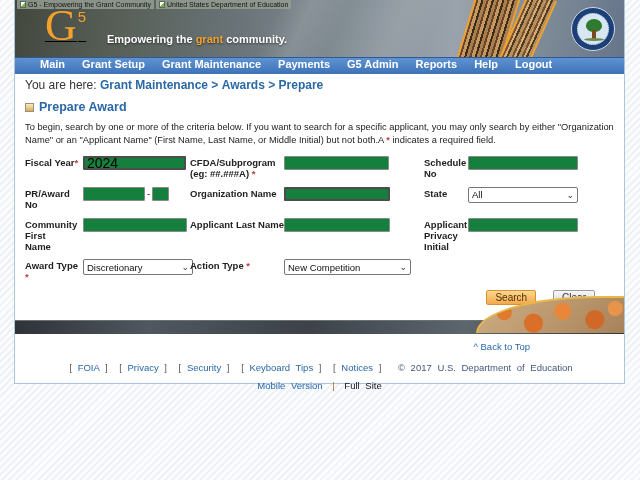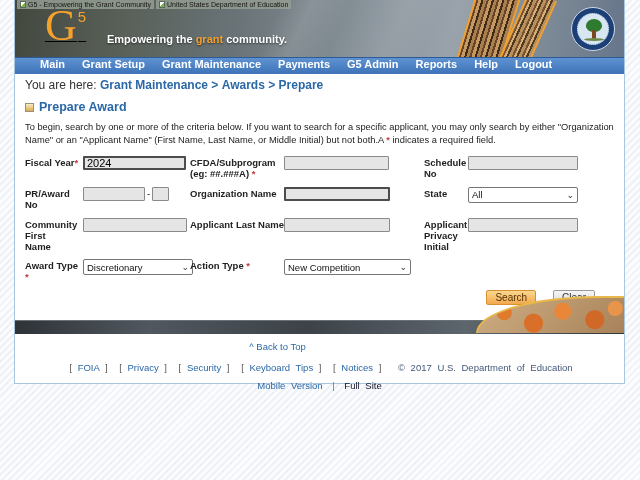--- a/index.html
+++ b/index.html
@@ -57,33 +57,33 @@
   .heading{font-size:12.5px;font-weight:bold;color:#2a68a8;}
   .criteria-title{margin-top:12px;font-size:10px;color:#444;}
   .instructions{margin-top:7px;font-size:9.3px;color:#222;line-height:1.4;max-width:592px;}
   .star{color:#c23b3b;font-weight:bold;}
   
   .form-grid{margin-top:9px;display:grid;grid-template-columns:58px 107px 94px 140px 44px 112px;
     row-gap:7px;align-items:start;font-size:9.5px;}
   .flabel{font-weight:bold;color:#222;line-height:1.15;padding-top:2px;padding-right:22px;}
   .nowrap{white-space:nowrap;}
   .txt{height:14px;box-sizing:border-box;border:1px solid #8a8a8a;border-radius:1px;
-    font-family:"Liberation Sans",sans-serif;font-size:11px;padding:0 2px;background:#e5e5e5;}
+    font-family:"Liberation Sans",sans-serif;font-size:14px;padding:0 2px;background:#15803d;}
   .txt.strong{border:2px solid #4c4c4c;}
   .sel{height:16px;box-sizing:border-box;border:1px solid #767676;border-radius:2px;background:#fff;
     display:inline-flex;align-items:center;justify-content:space-between;
     font-size:9.5px;color:#111;padding:0 3px;cursor:pointer;}
   .sel .arr{font-size:9px;color:#333;}
   .prcell{display:flex;align-items:center;gap:2px;}
   
   .btn-row{margin-top:7px;display:flex;justify-content:flex-end;gap:17px;padding-right:19px;}
   .btn{font-family:"Liberation Sans",sans-serif;font-size:10px;padding:1px 8px;border-radius:2px;cursor:pointer;}
   .btn-search{background:linear-gradient(#fbd78e,#f2a94e);border:1px solid #d89030;color:#4f3208;}
   .btn-clear{background:linear-gradient(#f6f6f6,#d9d9d9);border:1px solid #9a9a9a;color:#333;}
-  .back-top{margin-top:36px;text-align:center;padding-right:84px;font-size:9.5px;}
+  .back-top{margin-top:36px;text-align:right;padding-right:84px;font-size:9.5px;}
   .back-top a{color:#2a68a8;text-decoration:none;cursor:pointer;}
   .chairs{position:absolute;right:0;top:296px;width:148px;height:37px;z-index:4;
     border-top-left-radius:100% 120%;border-top:2px solid #e8b84a;border-left:2px solid #e8b84a;box-sizing:border-box;
     background:
       radial-gradient(circle at 18% 42%,#e07a2c 0 7px,rgba(0,0,0,0) 8px),
       radial-gradient(circle at 38% 72%,#d96f28 0 9px,rgba(0,0,0,0) 10px),
       radial-gradient(circle at 58% 38%,#e8873a 0 8px,rgba(0,0,0,0) 9px),
       radial-gradient(circle at 80% 62%,#d06828 0 9px,rgba(0,0,0,0) 10px),
       radial-gradient(circle at 94% 30%,#e8944a 0 7px,rgba(0,0,0,0) 8px),
       linear-gradient(135deg,#cfae82,#a8825a);}

